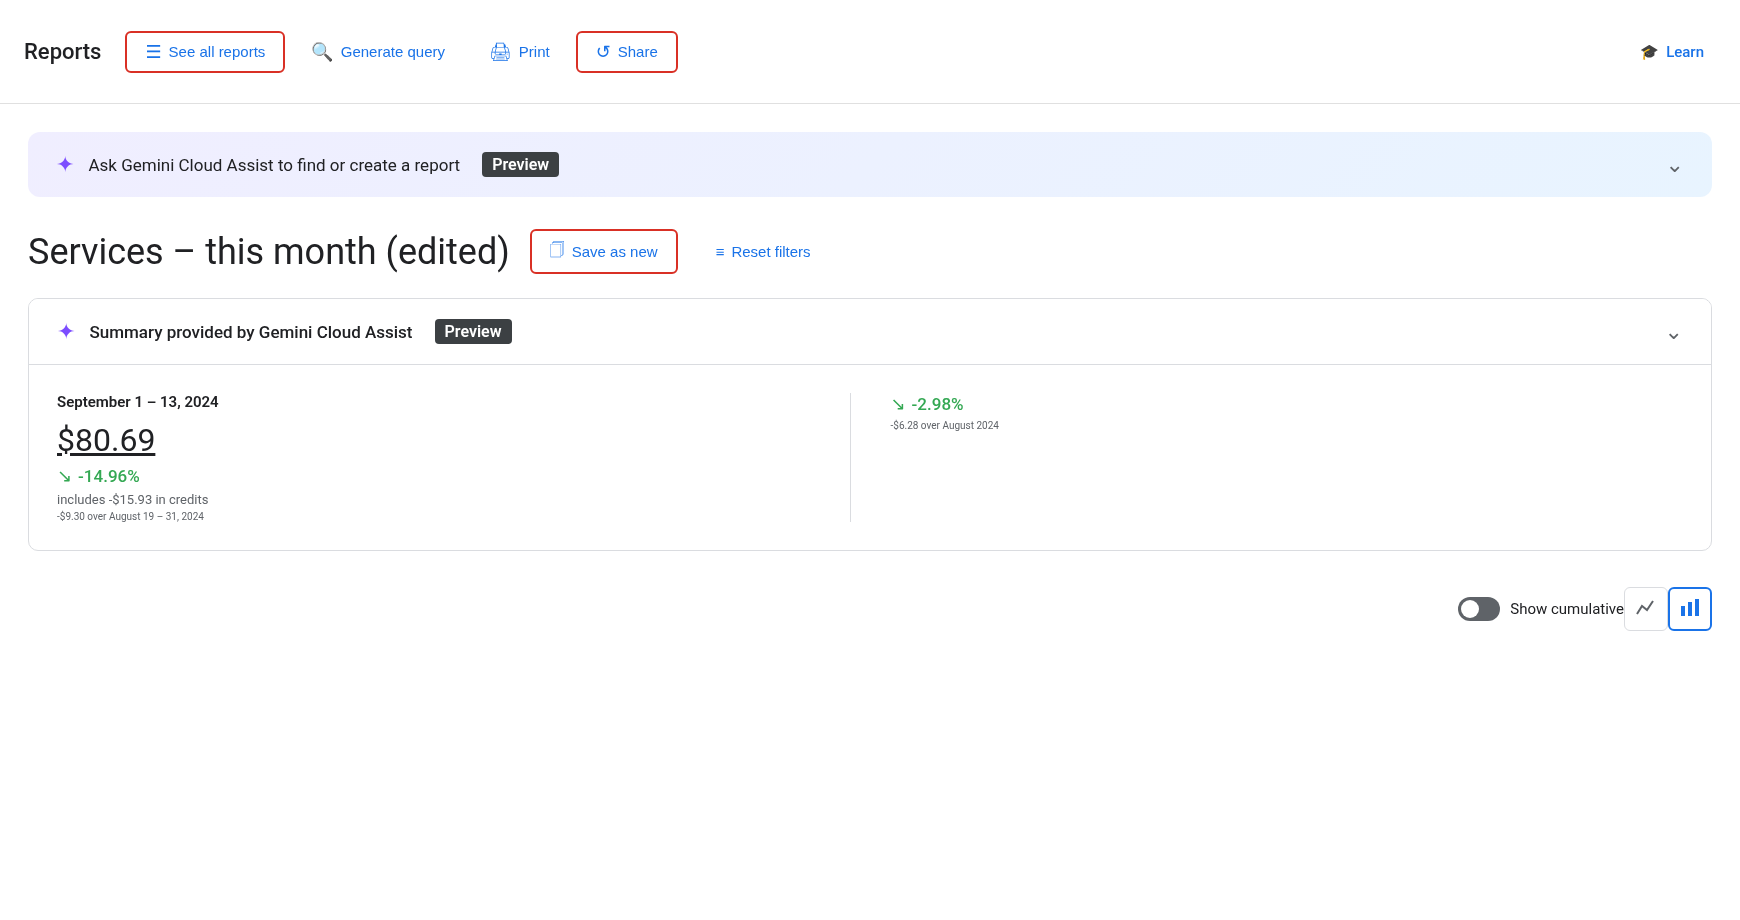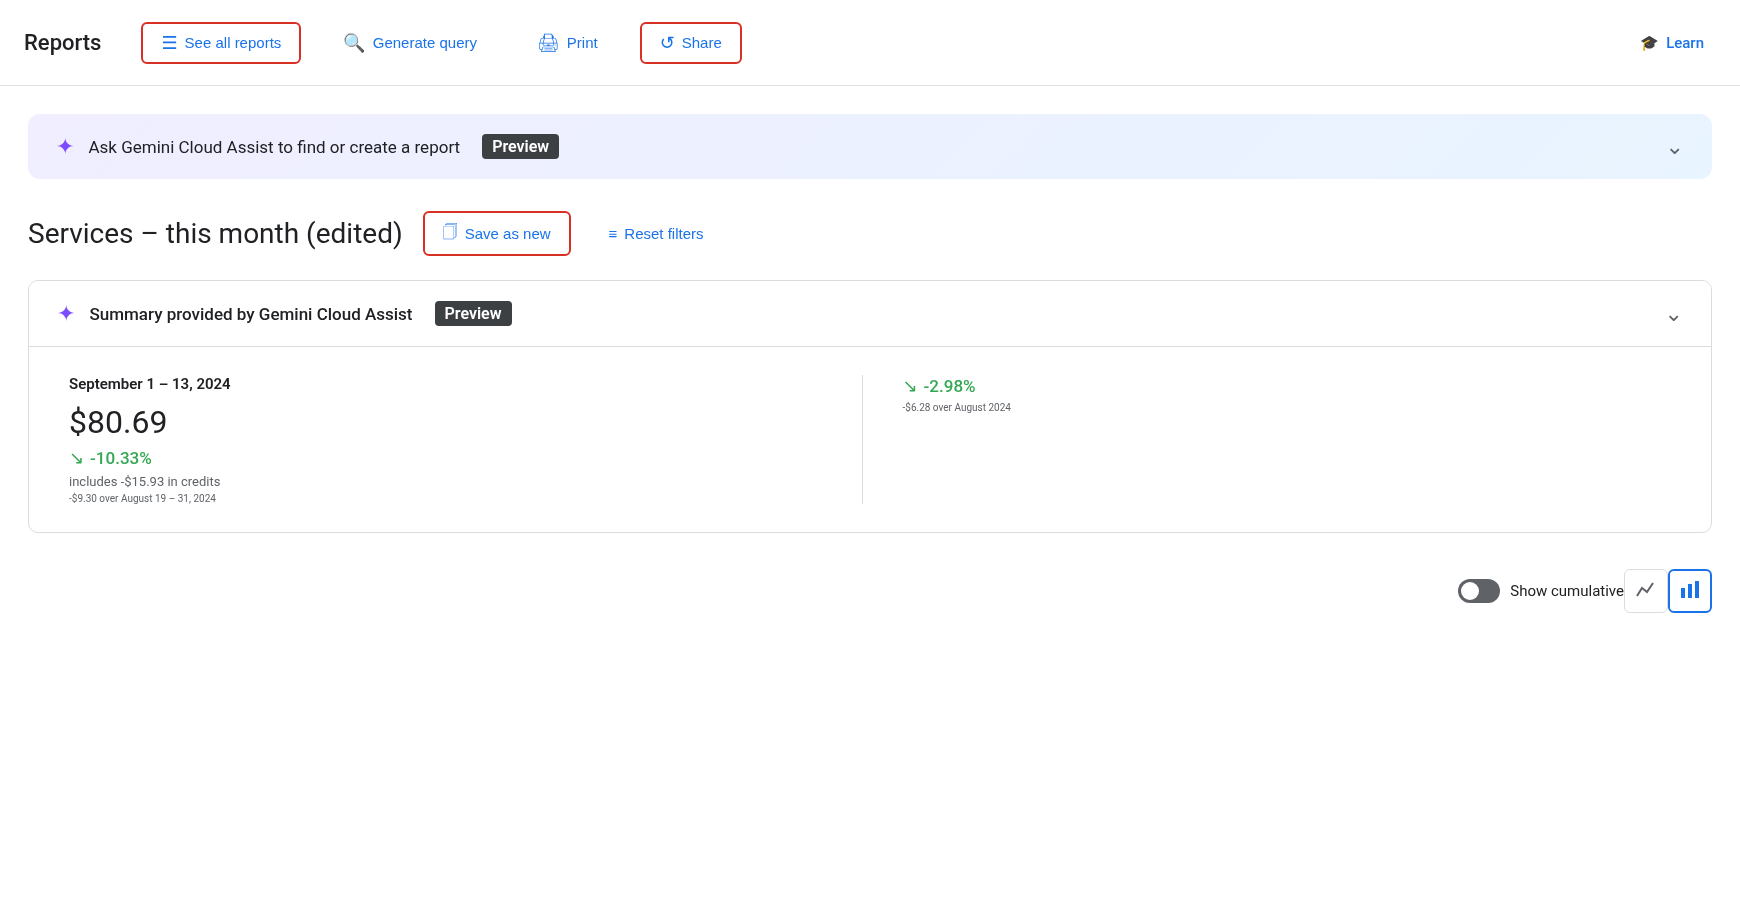--- a/index.html
+++ b/index.html
@@ -10,23 +10,23 @@
       width: 1740px;
       min-height: 920px;
       font-size: 15px;
     }
 
     
     .toolbar {
       display: flex;
       align-items: center;
       padding: 0 24px;
-      height: 86px;
+      height: 104px;
       border-bottom: 1px solid #e0e0e0;
-      gap: 24px;
+      gap: 8px;
     }
     .toolbar-title {
       font-size: 22px;
       font-weight: 500;
       color: #202124;
       margin-right: 16px;
       white-space: nowrap;
     }
     .toolbar-btn {
       display: flex;
@@ -98,21 +98,21 @@
     }
 
     
     .report-title-section {
       display: flex;
       align-items: center;
       gap: 20px;
       padding: 32px 28px 16px 28px;
     }
     .report-title {
-      font-size: 28px;
+      font-size: 36px;
       font-weight: 400;
       color: #202124;
     }
     .save-as-new-btn {
       display: flex;
       align-items: center;
       gap: 7px;
       padding: 8px 18px;
       border: 2px solid #d93025;
       border-radius: 6px;
@@ -161,21 +161,20 @@
     }
     .summary-card-body {
       border-top: 1px solid #dadce0;
       display: flex;
       padding: 28px;
       gap: 0;
     }
     .summary-col {
       flex: 1;
       padding: 0 20px 0 0;
-      margin-left: 12px;
     }
     .summary-col + .summary-col {
       padding-left: 40px;
       border-left: 1px solid #dadce0;
     }
     .summary-period {
       font-size: 15px;
       font-weight: 600;
       color: #202124;
       margin-bottom: 10px;
@@ -193,20 +192,21 @@
       justify-content: center;
       font-size: 12px;
       color: #5f6368;
       cursor: pointer;
     }
     .summary-amount {
       font-size: 32px;
       font-weight: 400;
       color: #202124;
       margin-bottom: 6px;
+      text-decoration: underline;
     }
     .summary-change {
       display: flex;
       align-items: center;
       gap: 6px;
       color: #34a853;
       font-size: 17px;
       font-weight: 500;
       margin-bottom: 6px;
     }
@@ -341,21 +341,21 @@
     <span class="chevron-down">⌄</span>
   </div>
 
   <div class="summary-card-body">
 
     <div class="summary-col">
       <div class="summary-period">September 1 – 13, 2024</div>
       <div class="summary-amount">$80.69</div>
       <div class="summary-change">
         <span class="arrow-down">↘</span>
-        <span>-10.33%</span>
+        <span>-14.96%</span>
       </div>
       <div class="summary-credits">includes -$15.93 in credits</div>
       <div class="summary-subtext">-$9.30 over August 19 – 31, 2024</div>
     </div>
 
     <div class="summary-col">
       <div class="summary-change">
         <span class="arrow-down">↘</span>
         <span>-2.98%</span>
       </div>

